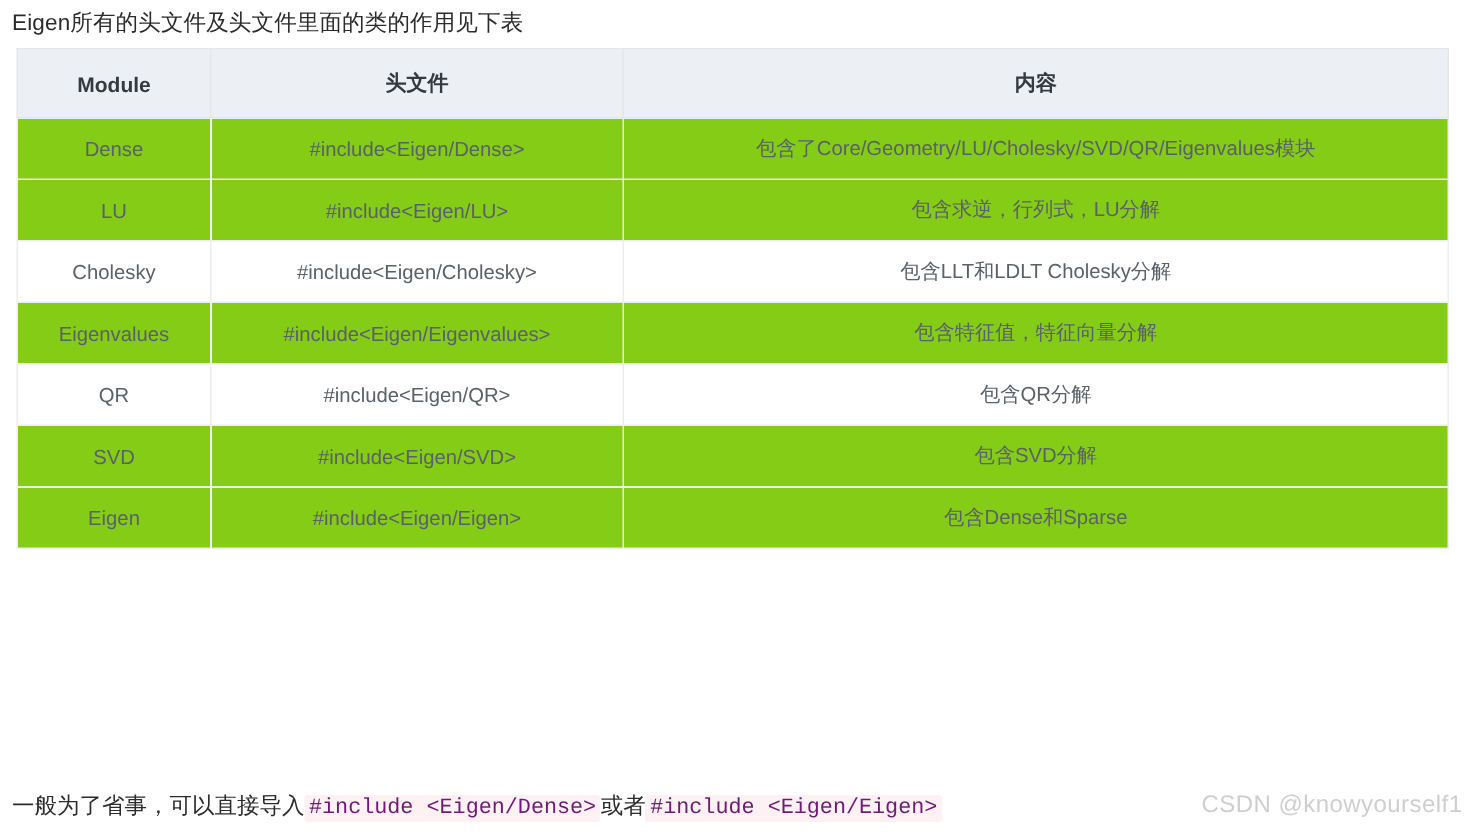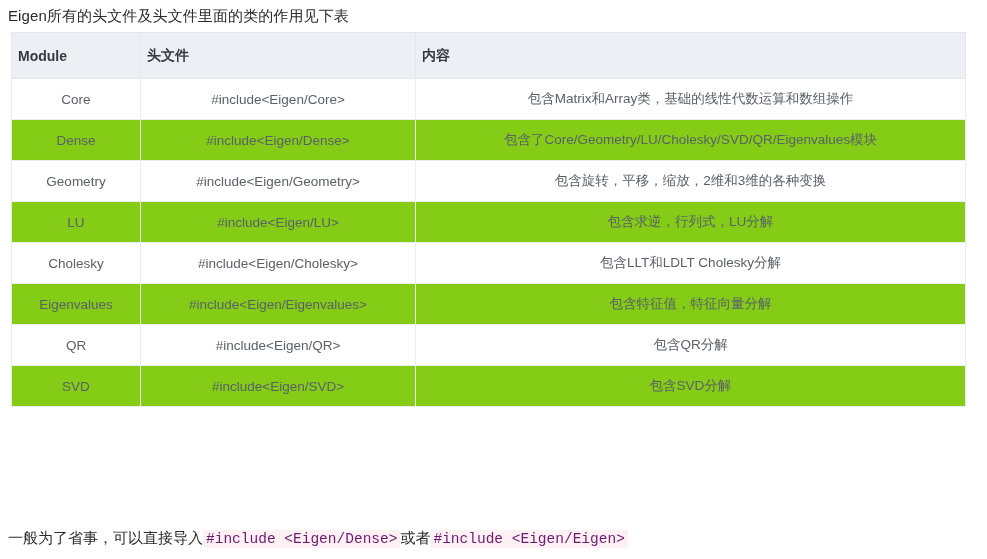--- a/index.html
+++ b/index.html
@@ -54,21 +54,21 @@
   table.eigen-table col.c-header { width: 275px; }
   table.eigen-table col.c-content { width: 550px; }
 
   table.eigen-table thead th {
     background: #eceff3;
     color: #333a42;
     font-weight: bold;
     font-size: 14px;
     height: 46px;
     padding: 0 6px;
-    text-align: left;
+    text-align: center;
     vertical-align: middle;
     border: 1px solid #e3e6ea;
     box-sizing: border-box;
   }
 
   table.eigen-table tbody td {
     height: 41px;
     padding: 0 8px;
     font-size: 13.5px;
     color: #5a6169;
@@ -140,34 +140,24 @@
         <col class="c-content">
       </colgroup>
       <thead>
         <tr>
           <th>Module</th>
           <th>头文件</th>
           <th>内容</th>
         </tr>
       </thead>
       <tbody>
-        <tr class="odd">
-          <td class="col-module">Core</td>
-          <td class="col-header">#include&lt;Eigen/Core&gt;</td>
-          <td class="col-content">包含Matrix和Array类，基础的线性代数运算和数组操作</td>
-        </tr>
         <tr class="even">
           <td class="col-module">Dense</td>
           <td class="col-header">#include&lt;Eigen/Dense&gt;</td>
           <td class="col-content">包含了Core/Geometry/LU/Cholesky/SVD/QR/Eigenvalues模块</td>
-        </tr>
-        <tr class="odd">
-          <td class="col-module">Geometry</td>
-          <td class="col-header">#include&lt;Eigen/Geometry&gt;</td>
-          <td class="col-content">包含旋转，平移，缩放，2维和3维的各种变换</td>
         </tr>
         <tr class="even">
           <td class="col-module">LU</td>
           <td class="col-header">#include&lt;Eigen/LU&gt;</td>
           <td class="col-content">包含求逆，行列式，LU分解</td>
         </tr>
         <tr class="odd">
           <td class="col-module">Cholesky</td>
           <td class="col-header">#include&lt;Eigen/Cholesky&gt;</td>
           <td class="col-content">包含LLT和LDLT Cholesky分解</td>
@@ -180,22 +170,28 @@
         <tr class="odd">
           <td class="col-module">QR</td>
           <td class="col-header">#include&lt;Eigen/QR&gt;</td>
           <td class="col-content">包含QR分解</td>
         </tr>
         <tr class="even">
           <td class="col-module">SVD</td>
           <td class="col-header">#include&lt;Eigen/SVD&gt;</td>
           <td class="col-content">包含SVD分解</td>
         </tr>
+        <tr class="even">
+          <td class="col-module">Eigen</td>
+          <td class="col-header">#include&lt;Eigen/Eigen&gt;</td>
+          <td class="col-content">包含Dense和Sparse</td>
+        </tr>
       </tbody>
     </table>
   </div>
 
   <div class="footer-note">
     <span class="plain">一般为了省事，可以直接导入</span><span class="code">#include &lt;Eigen/Dense&gt;</span><span class="plain">或者</span><span class="code">#include &lt;Eigen/Eigen&gt;</span>
   </div>
 
+  <div class="watermark">CSDN @knowyourself1</div>
 
 </div>
 
 </body></html>

